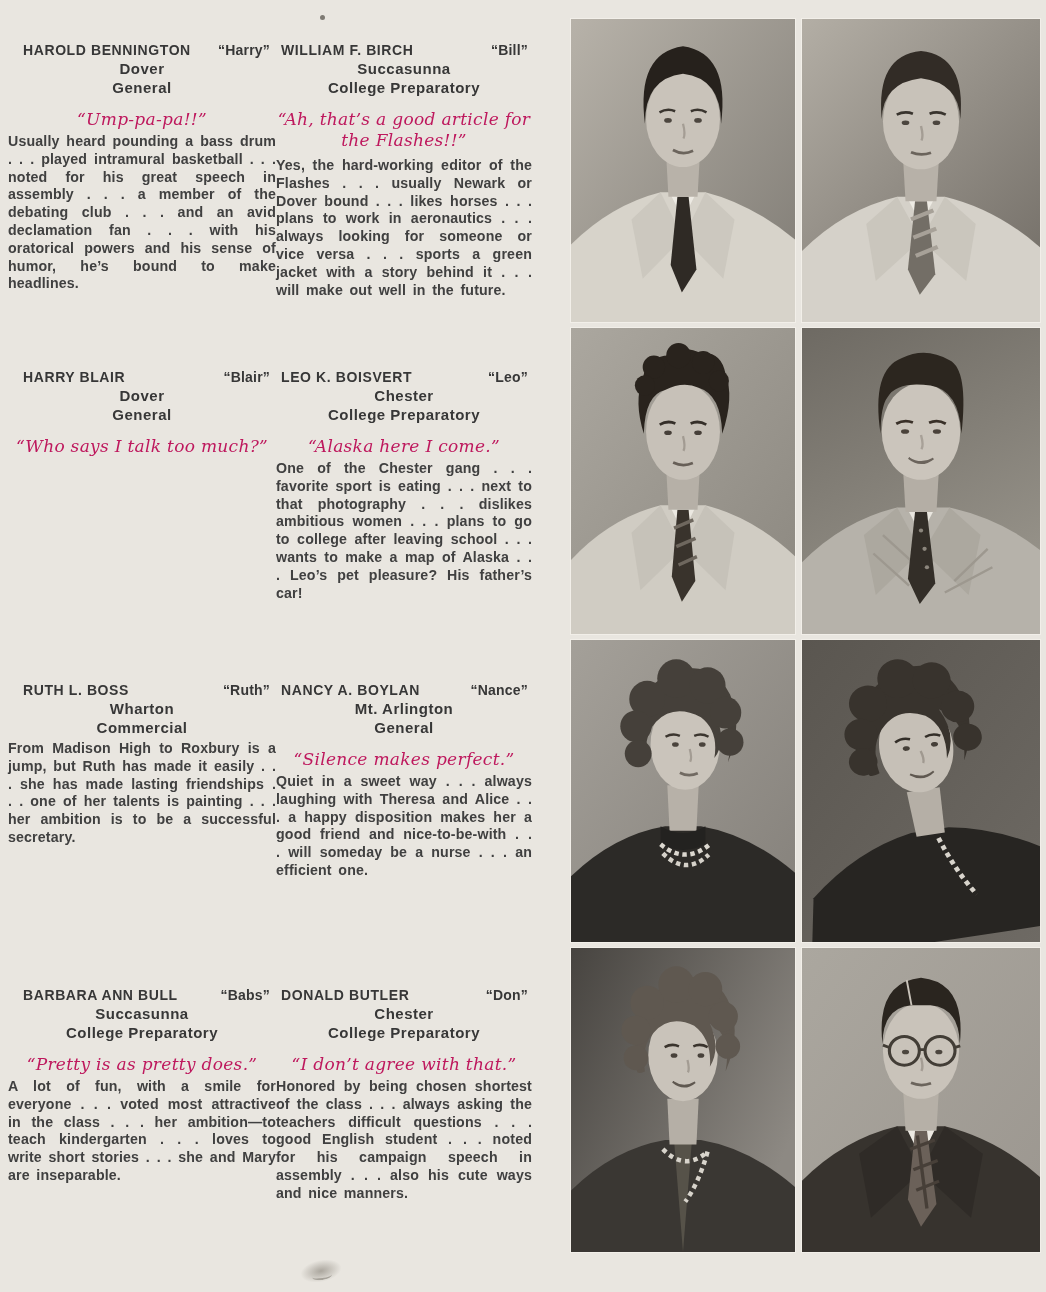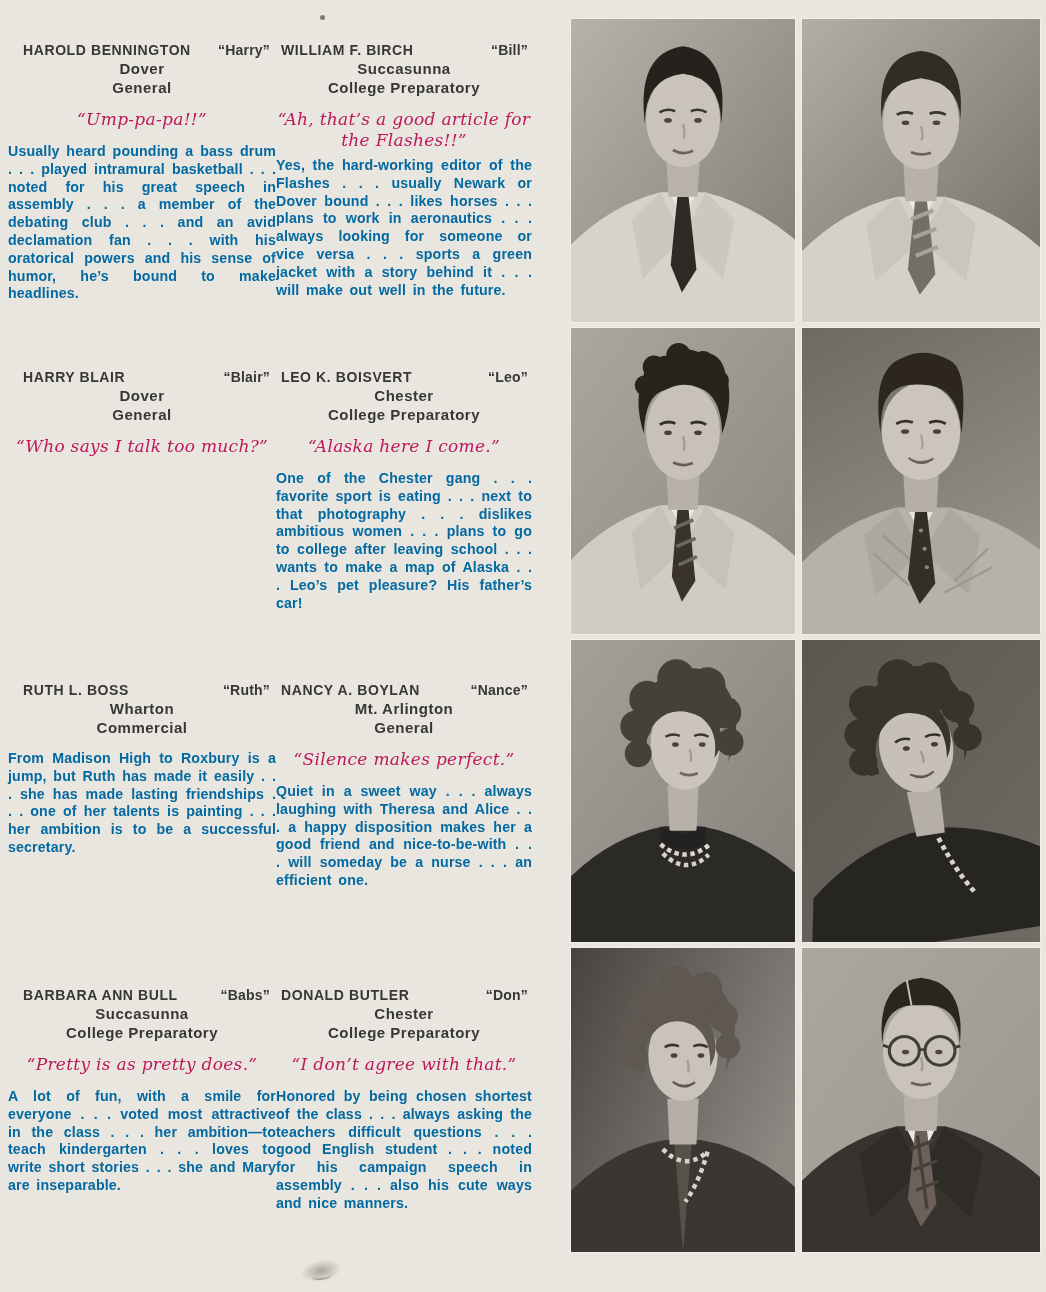--- a/index.html
+++ b/index.html
@@ -19,22 +19,22 @@
     font-weight:700;font-size:14px;letter-spacing:.6px;line-height:18px;}
   .c1 .name-row{padding-left:15px;padding-right:6px;}
   .c2 .name-row{padding-left:5px;padding-right:4px;}
   .nick{letter-spacing:.2px;flex:none;}
   .town,.course{text-align:center;font-weight:700;font-size:15px;letter-spacing:.5px;line-height:18px;}
   .town{margin-top:1px;}
   .course{margin-top:1px;}
   .quote{margin-top:12px;text-align:center;
     font-family:"DejaVu Serif",serif;font-style:italic;
     font-size:17px;letter-spacing:.3px;color:#be185d;line-height:21px;}
-  .bio{margin:13px 0 0;text-align:justify;font-weight:700;
-    font-size:14.2px;line-height:17.8px;color:#0369a1;
+  .bio{margin:3px 0 0;text-align:justify;font-weight:700;
+    font-size:14.2px;line-height:17.8px;color:#404040;
     word-spacing:2.5px;letter-spacing:.15px;}
   
   .photo-grid{position:absolute;left:571px;top:19px;
     display:grid;grid-template-columns:224px 238px;
     grid-template-rows:303px 306px 302px 304px;gap:6px 7px;}
   .photo{margin:0;position:relative;outline:1px solid #f2efe9;
     box-shadow:0 0 0 1px rgba(60,56,50,.15);}
   .photo svg{display:block;width:100%;height:100%;}
   
   .dot-mark{position:absolute;left:320px;top:15px;width:5px;height:5px;

